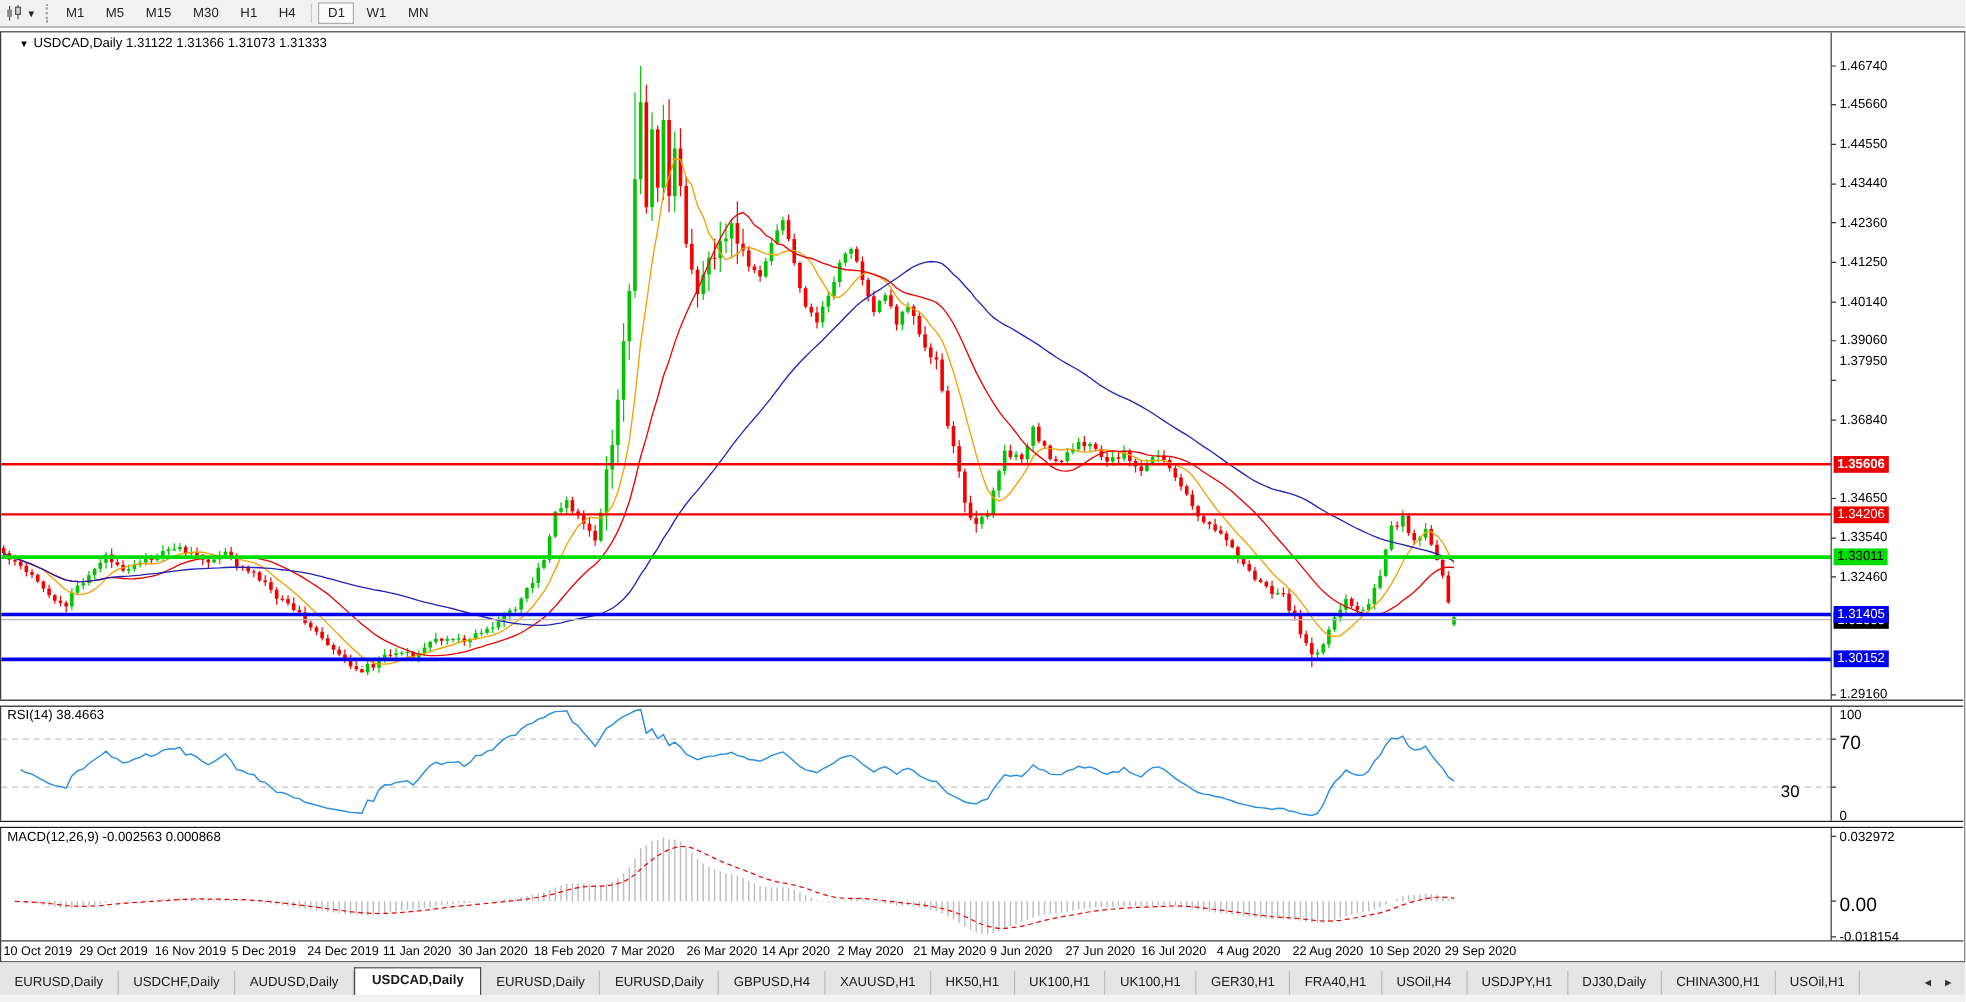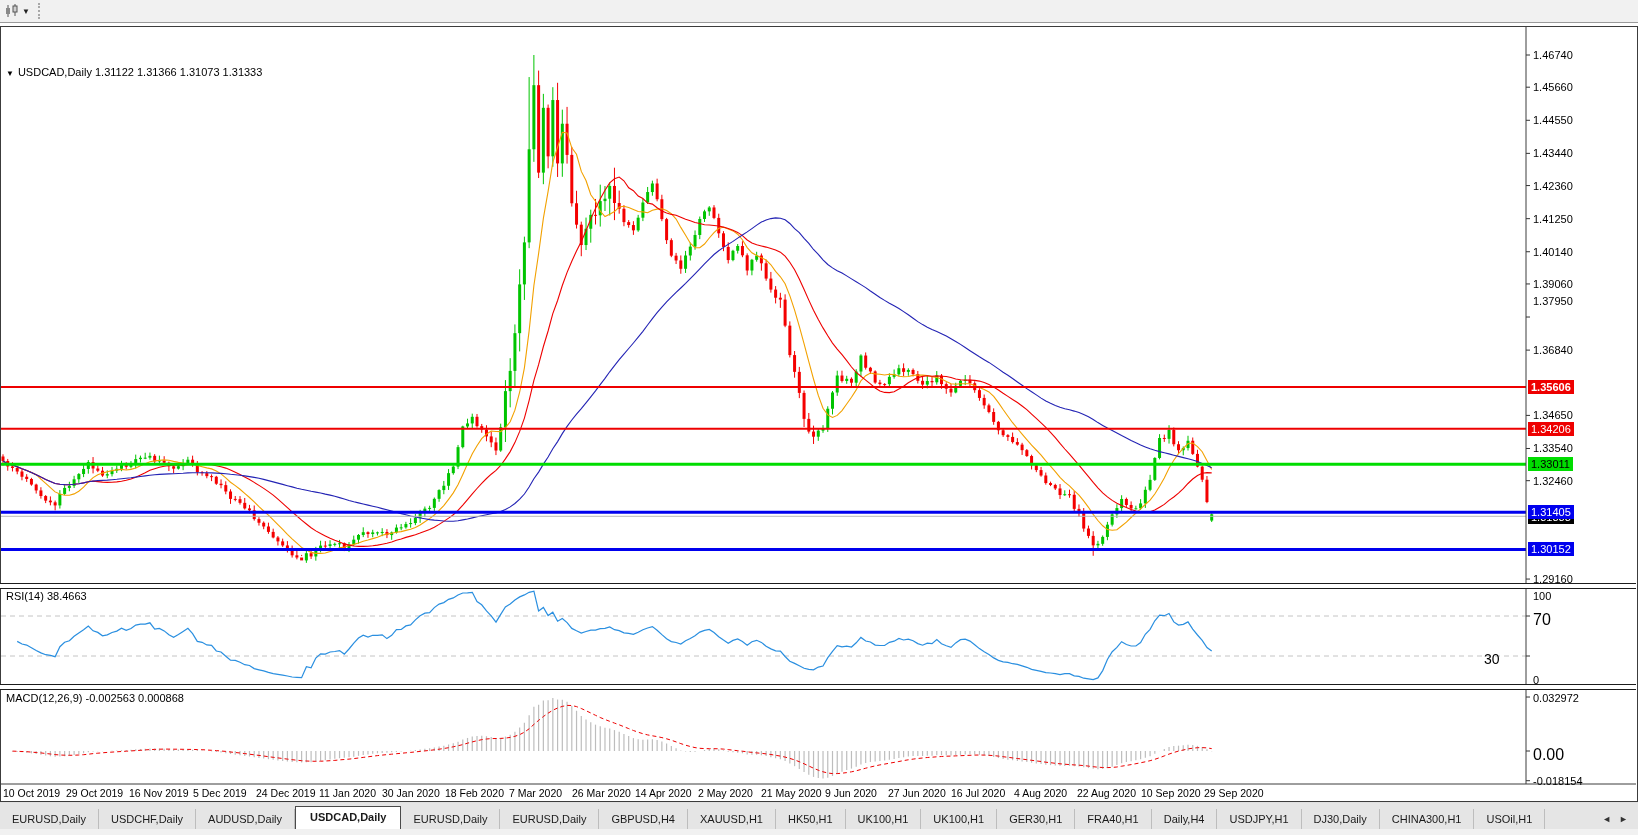--- a/index.html
+++ b/index.html
@@ -10,21 +10,21 @@
            border-bottom:1px solid #9a9a9a;display:flex;align-items:center;}
   .tool-icon{width:18px;height:16px;margin-left:3px;display:flex;align-items:center;justify-content:center;}
   .dd-arrow{font-size:8px;color:#222;margin:0 4px 0 1px;cursor:default;}
   .grip{height:16px;border-left:2px dotted #a8a8a8;margin:0 6px 0 4px;}
   .tf-btn{font-size:11px;color:#222;padding:2px 7px;margin:0 1px;border:1px solid transparent;cursor:default;}
   .tf-btn.active{background:#fbfbfb;border:1px solid #adadad;}
   .tf-sep{height:16px;border-left:1px solid #c9c9c9;margin:0 4px;}
   
   #chart-window{position:absolute;left:0;top:26px;width:1636px;height:774px;border:1px solid #3c3c3c;background:#fff;}
   #chart-svg{position:absolute;left:0;top:0;pointer-events:none;}
-  #chart-title{position:absolute;left:6px;top:30px;font-size:11px;color:#000;white-space:nowrap;z-index:5;margin-top:36px;}
+  #chart-title{position:absolute;left:16px;top:30px;font-size:11px;color:#000;white-space:nowrap;z-index:5;}
   #chart-title .tri{font-size:8px;margin-right:4px;}
   .badge{position:absolute;left:1528px;font-size:11px;line-height:14px;height:14px;padding:0 3px;z-index:6;white-space:nowrap;}
   .pane-sep{position:absolute;left:0;width:1636px;height:4px;background:#fff;border-top:1px solid #1c1c1c;border-bottom:1px solid #1c1c1c;z-index:3;}
   .ind-label{position:absolute;left:6px;font-size:11px;color:#000;z-index:5;white-space:nowrap;}
   .date-label{position:absolute;top:787px;font-size:10.5px;color:#000;white-space:nowrap;z-index:4;}
   #plot-hotspot{position:absolute;left:1px;top:27px;width:1525px;height:556px;z-index:7;}
   #axis-hotspot{position:absolute;left:1527px;top:27px;width:109px;height:756px;z-index:7;}
   
   #tabbar{position:absolute;left:0;top:802px;width:1638px;height:27px;background:#e5e5e5;
           display:flex;align-items:flex-end;border-top:1px solid #e0e0e0;}
@@ -43,20 +43,32 @@
     <div class="tool-icon">
       <svg width="16" height="14" viewBox="0 0 16 14">
         <line x1="4" y1="1" x2="4" y2="13" stroke="#555" stroke-width="1"></line>
         <rect x="2" y="4" width="4" height="6" fill="#888"></rect>
         <line x1="11" y1="0" x2="11" y2="12" stroke="#555" stroke-width="1"></line>
         <rect x="9" y="2" width="4" height="6" fill="#cfcfcf" stroke="#555"></rect>
       </svg>
     </div>
     <span class="dd-arrow">▼</span>
     <span class="grip"></span>
+    <span id="tf-container" style="display:flex;align-items:center;">
+        <span class="tf-btn">M1</span>
+        <span class="tf-btn">M5</span>
+        <span class="tf-btn">M15</span>
+        <span class="tf-btn">M30</span>
+        <span class="tf-btn">H1</span>
+        <span class="tf-btn">H4</span>
+        <span class="tf-sep"></span>
+        <span class="tf-btn active">D1</span>
+        <span class="tf-btn">W1</span>
+        <span class="tf-btn">MN</span>
+      </span>
   </div>
 
   <div id="chart-window"></div>
   <svg id="chart-svg" width="1638" height="835">
       <defs>
         <clipPath id="clipMain">
           <rect x="1" y="27" width="1525" height="556"></rect>
         </clipPath>
         <clipPath id="clipRsi">
           <rect x="1" y="588" width="1525" height="96"></rect>
@@ -944,21 +956,21 @@
         <span class="tab active">USDCAD,Daily</span>
         <span class="tab">EURUSD,Daily</span>
         <span class="tab">EURUSD,Daily</span>
         <span class="tab">GBPUSD,H4</span>
         <span class="tab">XAUUSD,H1</span>
         <span class="tab">HK50,H1</span>
         <span class="tab">UK100,H1</span>
         <span class="tab">UK100,H1</span>
         <span class="tab">GER30,H1</span>
         <span class="tab">FRA40,H1</span>
-        <span class="tab">Daily,H4</span>
+        <span class="tab">USOil,H4</span>
         <span class="tab">USDJPY,H1</span>
         <span class="tab">DJ30,Daily</span>
         <span class="tab">CHINA300,H1</span>
         <span class="tab">USOil,H1</span>
       </span>
     <span id="tab-arrows">
       <span class="tab-arrow">◄</span>
       <span class="tab-arrow">►</span>
     </span>
   </div>

